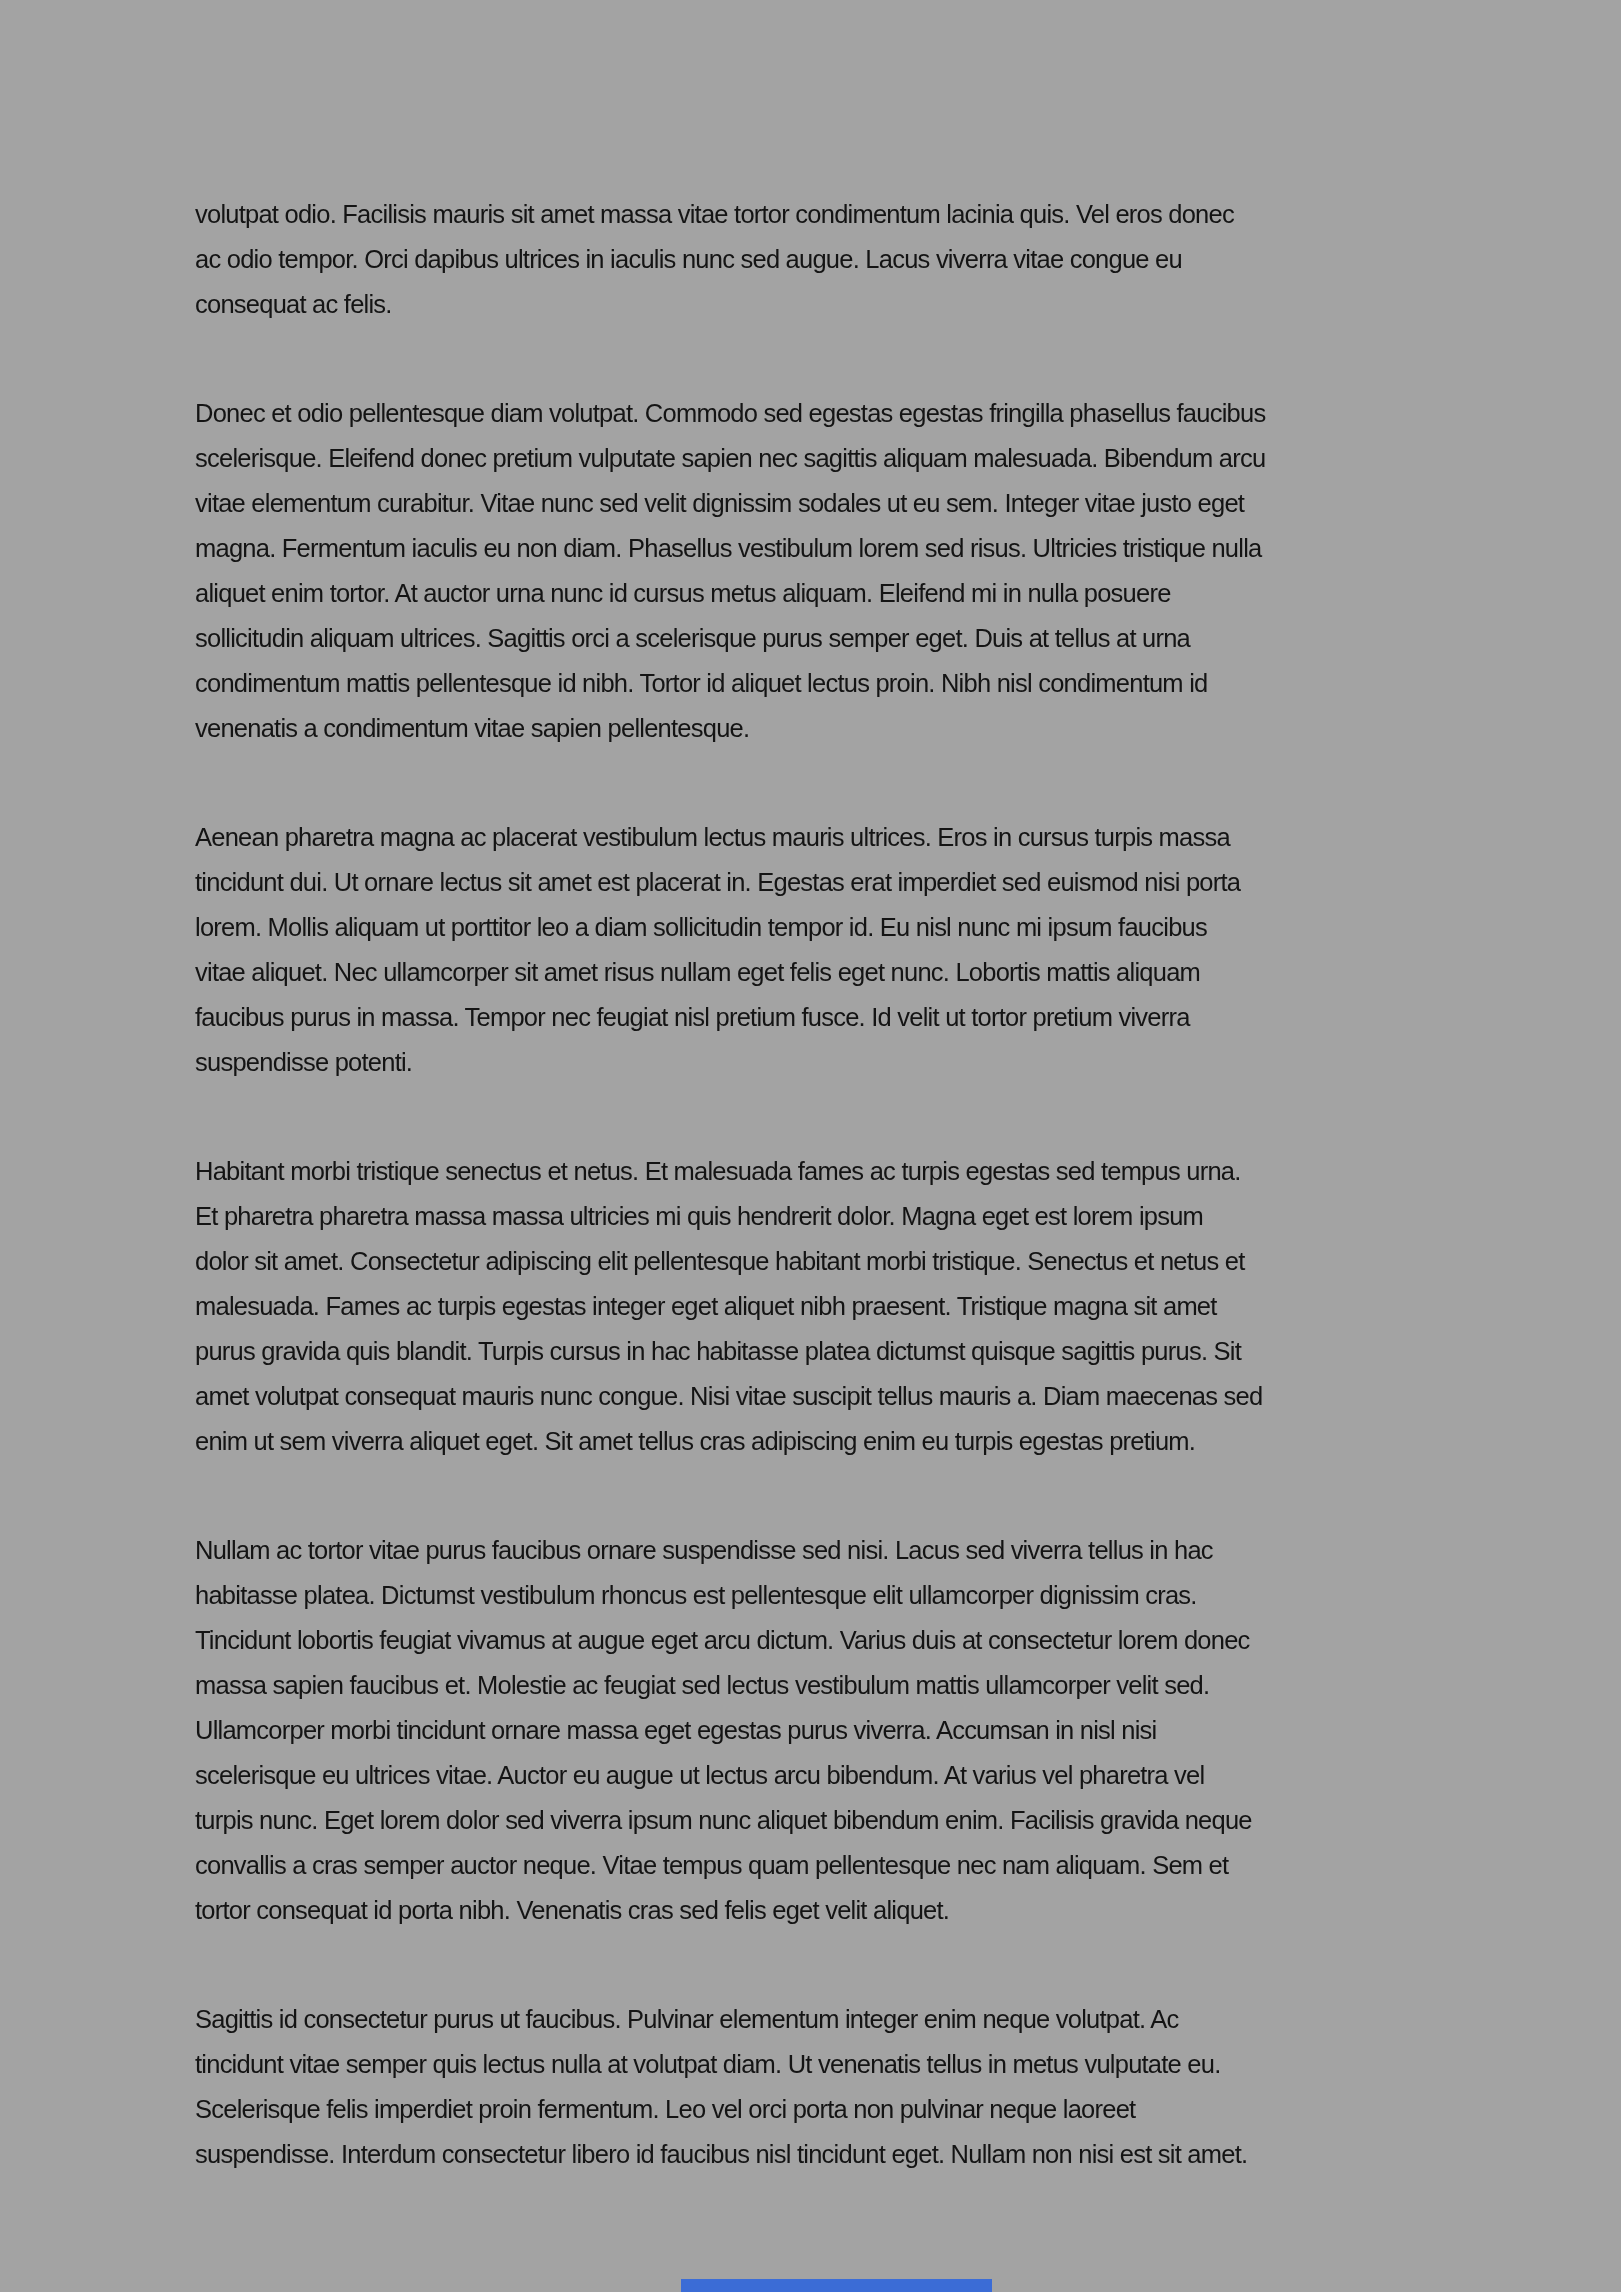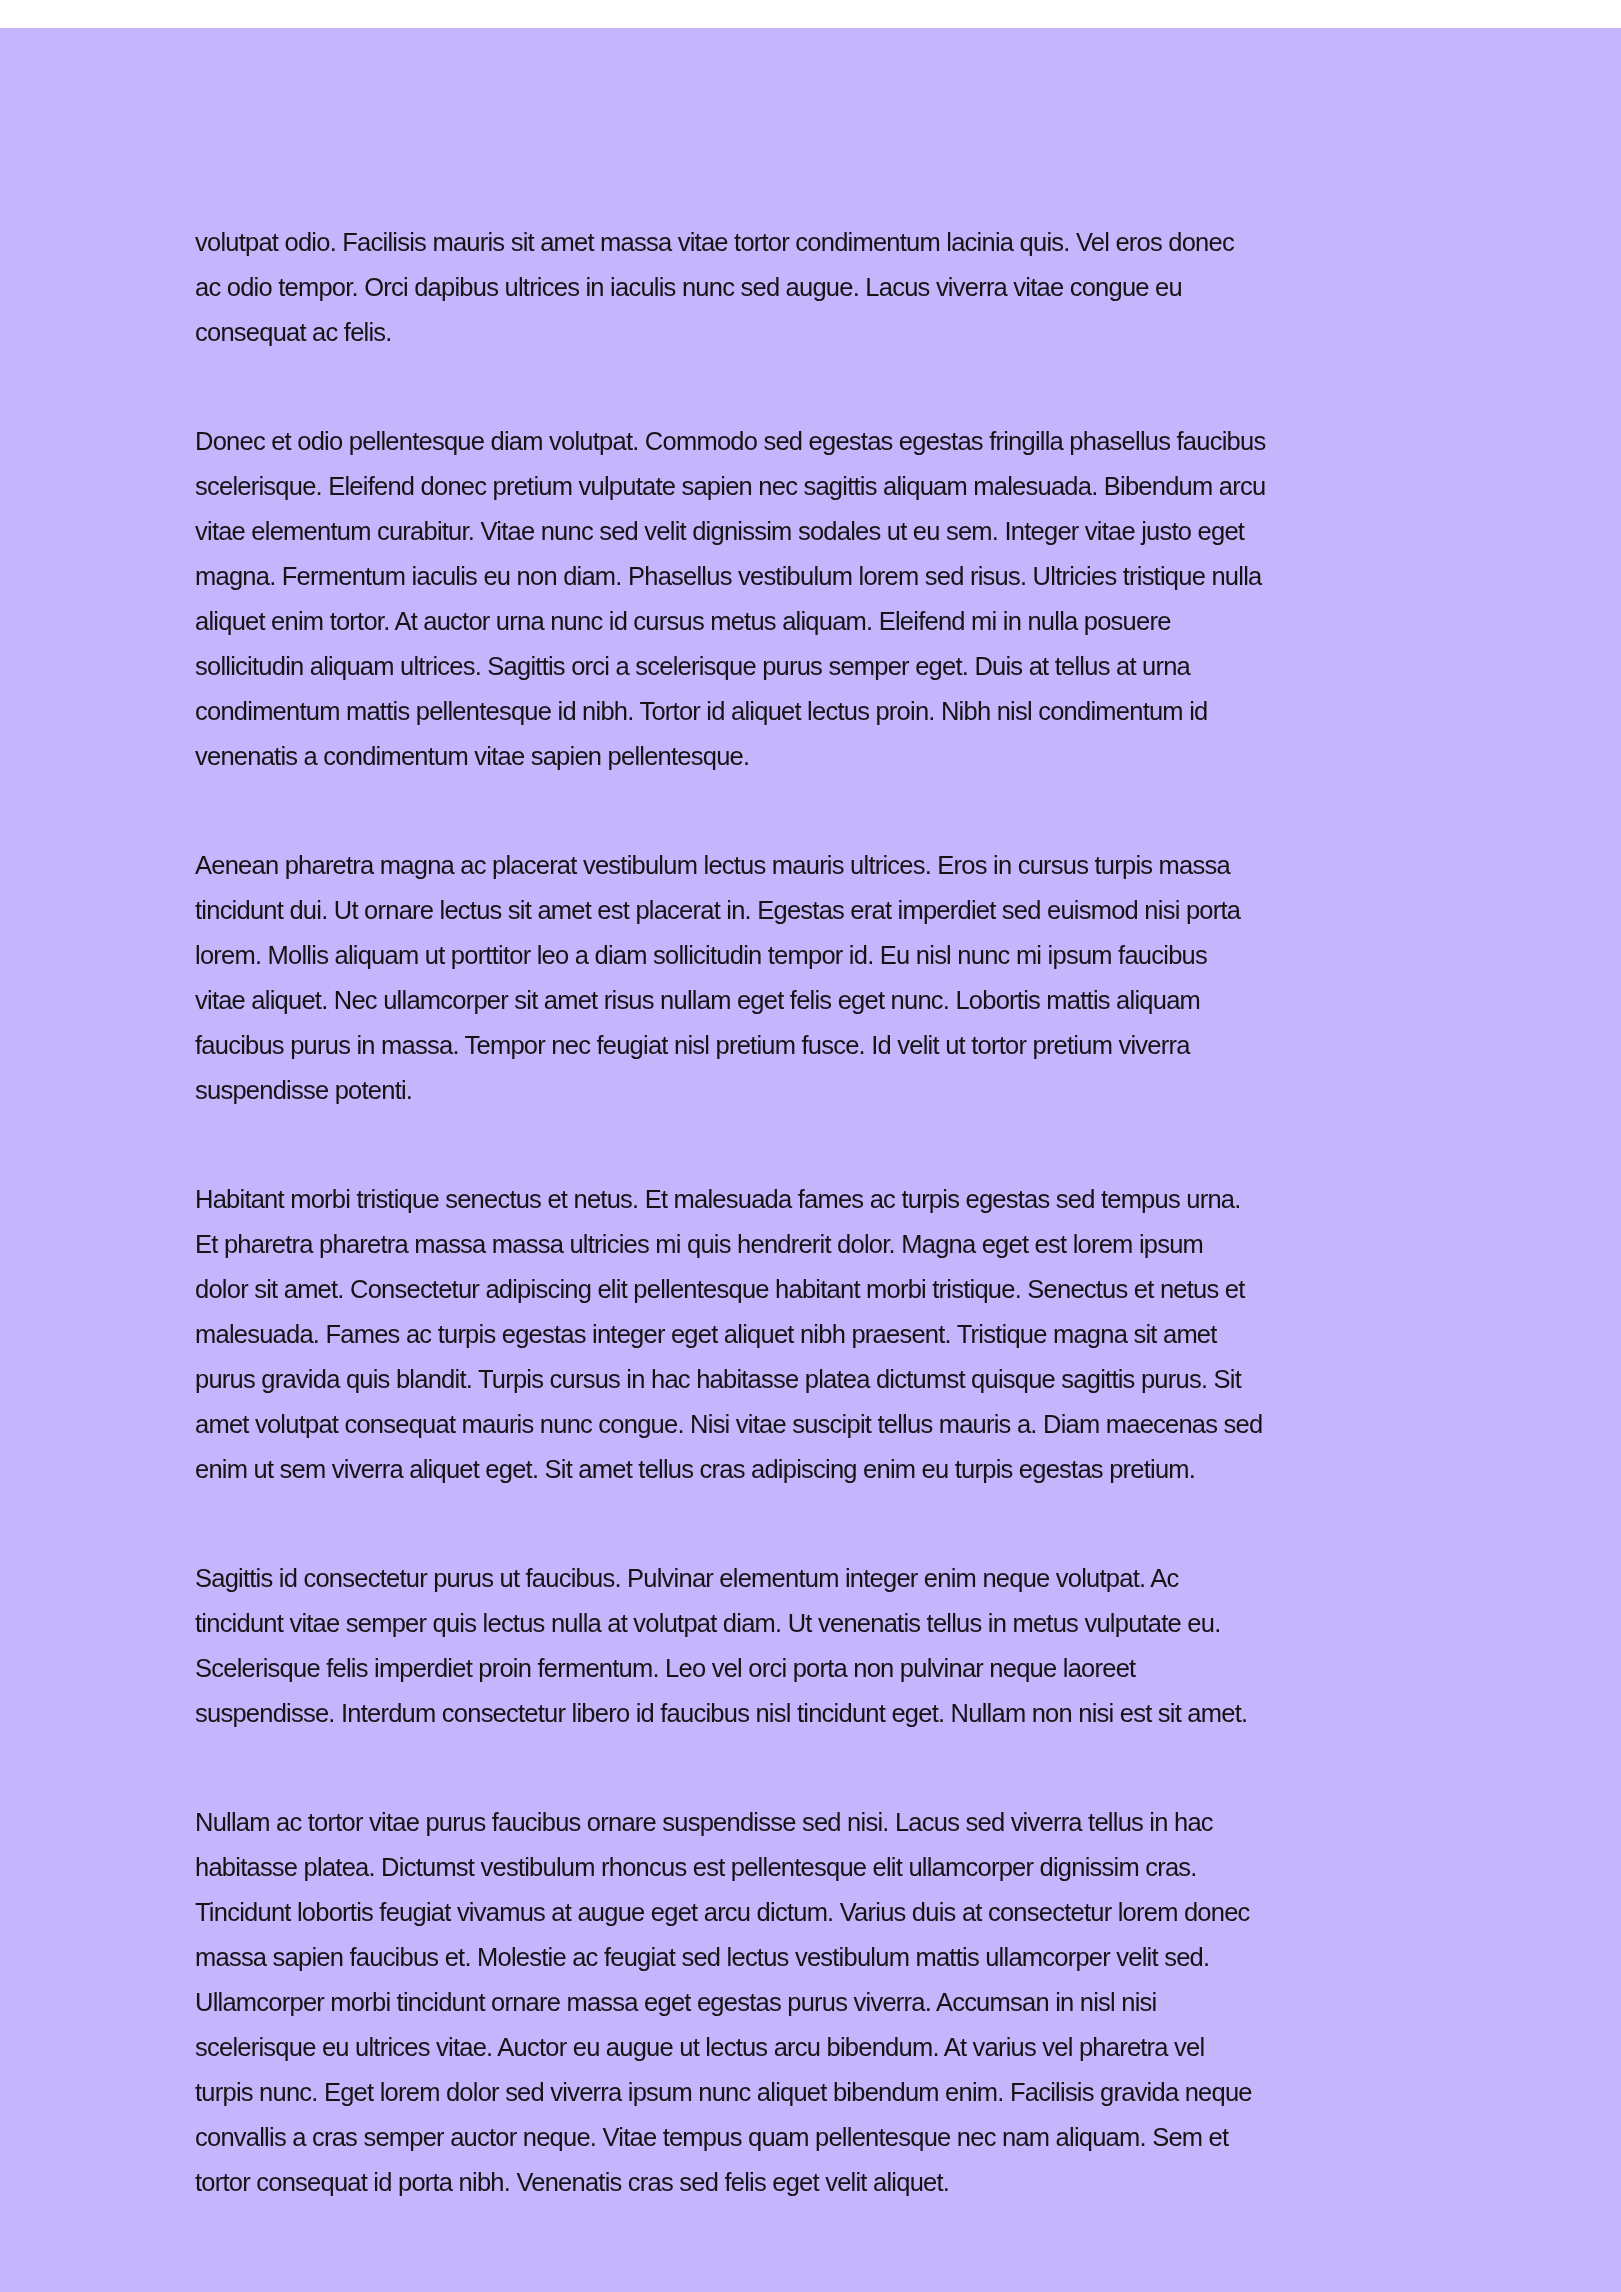--- a/index.html
+++ b/index.html
@@ -10,22 +10,21 @@
     width: 1621px;
     height: 2293px;
     background: #ffffff;
     position: relative;
     overflow: hidden;
     font-family: "Liberation Sans", "DejaVu Sans", sans-serif;
   }
   .page {
     position: absolute;
     inset: 0;
-    background: #c4b5fd;
-    margin-top: 28px;
+    background: #a3a3a3;
   }
   .text-block {
     position: absolute;
     left: 195px;
     top: 192px;
     width: 1250px;
   }
   .doc-par {
     margin: 0 0 64px 0;
     font-size: 25.5px;
@@ -66,30 +65,30 @@
 vitae aliquet. Nec ullamcorper sit amet risus nullam eget felis eget nunc. Lobortis mattis aliquam
 faucibus purus in massa. Tempor nec feugiat nisl pretium fusce. Id velit ut tortor pretium viverra
 suspendisse potenti.</p>
     <p class="doc-par">Habitant morbi tristique senectus et netus. Et malesuada fames ac turpis egestas sed tempus urna.
 Et pharetra pharetra massa massa ultricies mi quis hendrerit dolor. Magna eget est lorem ipsum
 dolor sit amet. Consectetur adipiscing elit pellentesque habitant morbi tristique. Senectus et netus et
 malesuada. Fames ac turpis egestas integer eget aliquet nibh praesent. Tristique magna sit amet
 purus gravida quis blandit. Turpis cursus in hac habitasse platea dictumst quisque sagittis purus. Sit
 amet volutpat consequat mauris nunc congue. Nisi vitae suscipit tellus mauris a. Diam maecenas sed
 enim ut sem viverra aliquet eget. Sit amet tellus cras adipiscing enim eu turpis egestas pretium.</p>
-    <p class="doc-par">Sagittis id consectetur purus ut faucibus. Pulvinar elementum integer enim neque volutpat. Ac
-tincidunt vitae semper quis lectus nulla at volutpat diam. Ut venenatis tellus in metus vulputate eu.
-Scelerisque felis imperdiet proin fermentum. Leo vel orci porta non pulvinar neque laoreet
-suspendisse. Interdum consectetur libero id faucibus nisl tincidunt eget. Nullam non nisi est sit amet.</p>
     <p class="doc-par">Nullam ac tortor vitae purus faucibus ornare suspendisse sed nisi. Lacus sed viverra tellus in hac
 habitasse platea. Dictumst vestibulum rhoncus est pellentesque elit ullamcorper dignissim cras.
 Tincidunt lobortis feugiat vivamus at augue eget arcu dictum. Varius duis at consectetur lorem donec
 massa sapien faucibus et. Molestie ac feugiat sed lectus vestibulum mattis ullamcorper velit sed.
 Ullamcorper morbi tincidunt ornare massa eget egestas purus viverra. Accumsan in nisl nisi
 scelerisque eu ultrices vitae. Auctor eu augue ut lectus arcu bibendum. At varius vel pharetra vel
 turpis nunc. Eget lorem dolor sed viverra ipsum nunc aliquet bibendum enim. Facilisis gravida neque
 convallis a cras semper auctor neque. Vitae tempus quam pellentesque nec nam aliquam. Sem et
 tortor consequat id porta nibh. Venenatis cras sed felis eget velit aliquet.</p>
+    <p class="doc-par">Sagittis id consectetur purus ut faucibus. Pulvinar elementum integer enim neque volutpat. Ac
+tincidunt vitae semper quis lectus nulla at volutpat diam. Ut venenatis tellus in metus vulputate eu.
+Scelerisque felis imperdiet proin fermentum. Leo vel orci porta non pulvinar neque laoreet
+suspendisse. Interdum consectetur libero id faucibus nisl tincidunt eget. Nullam non nisi est sit amet.</p>
   </div>
 
   <div class="accent-bar" style="background: rgb(59, 108, 214);"></div>
 </div>
 
 
 </body></html>

